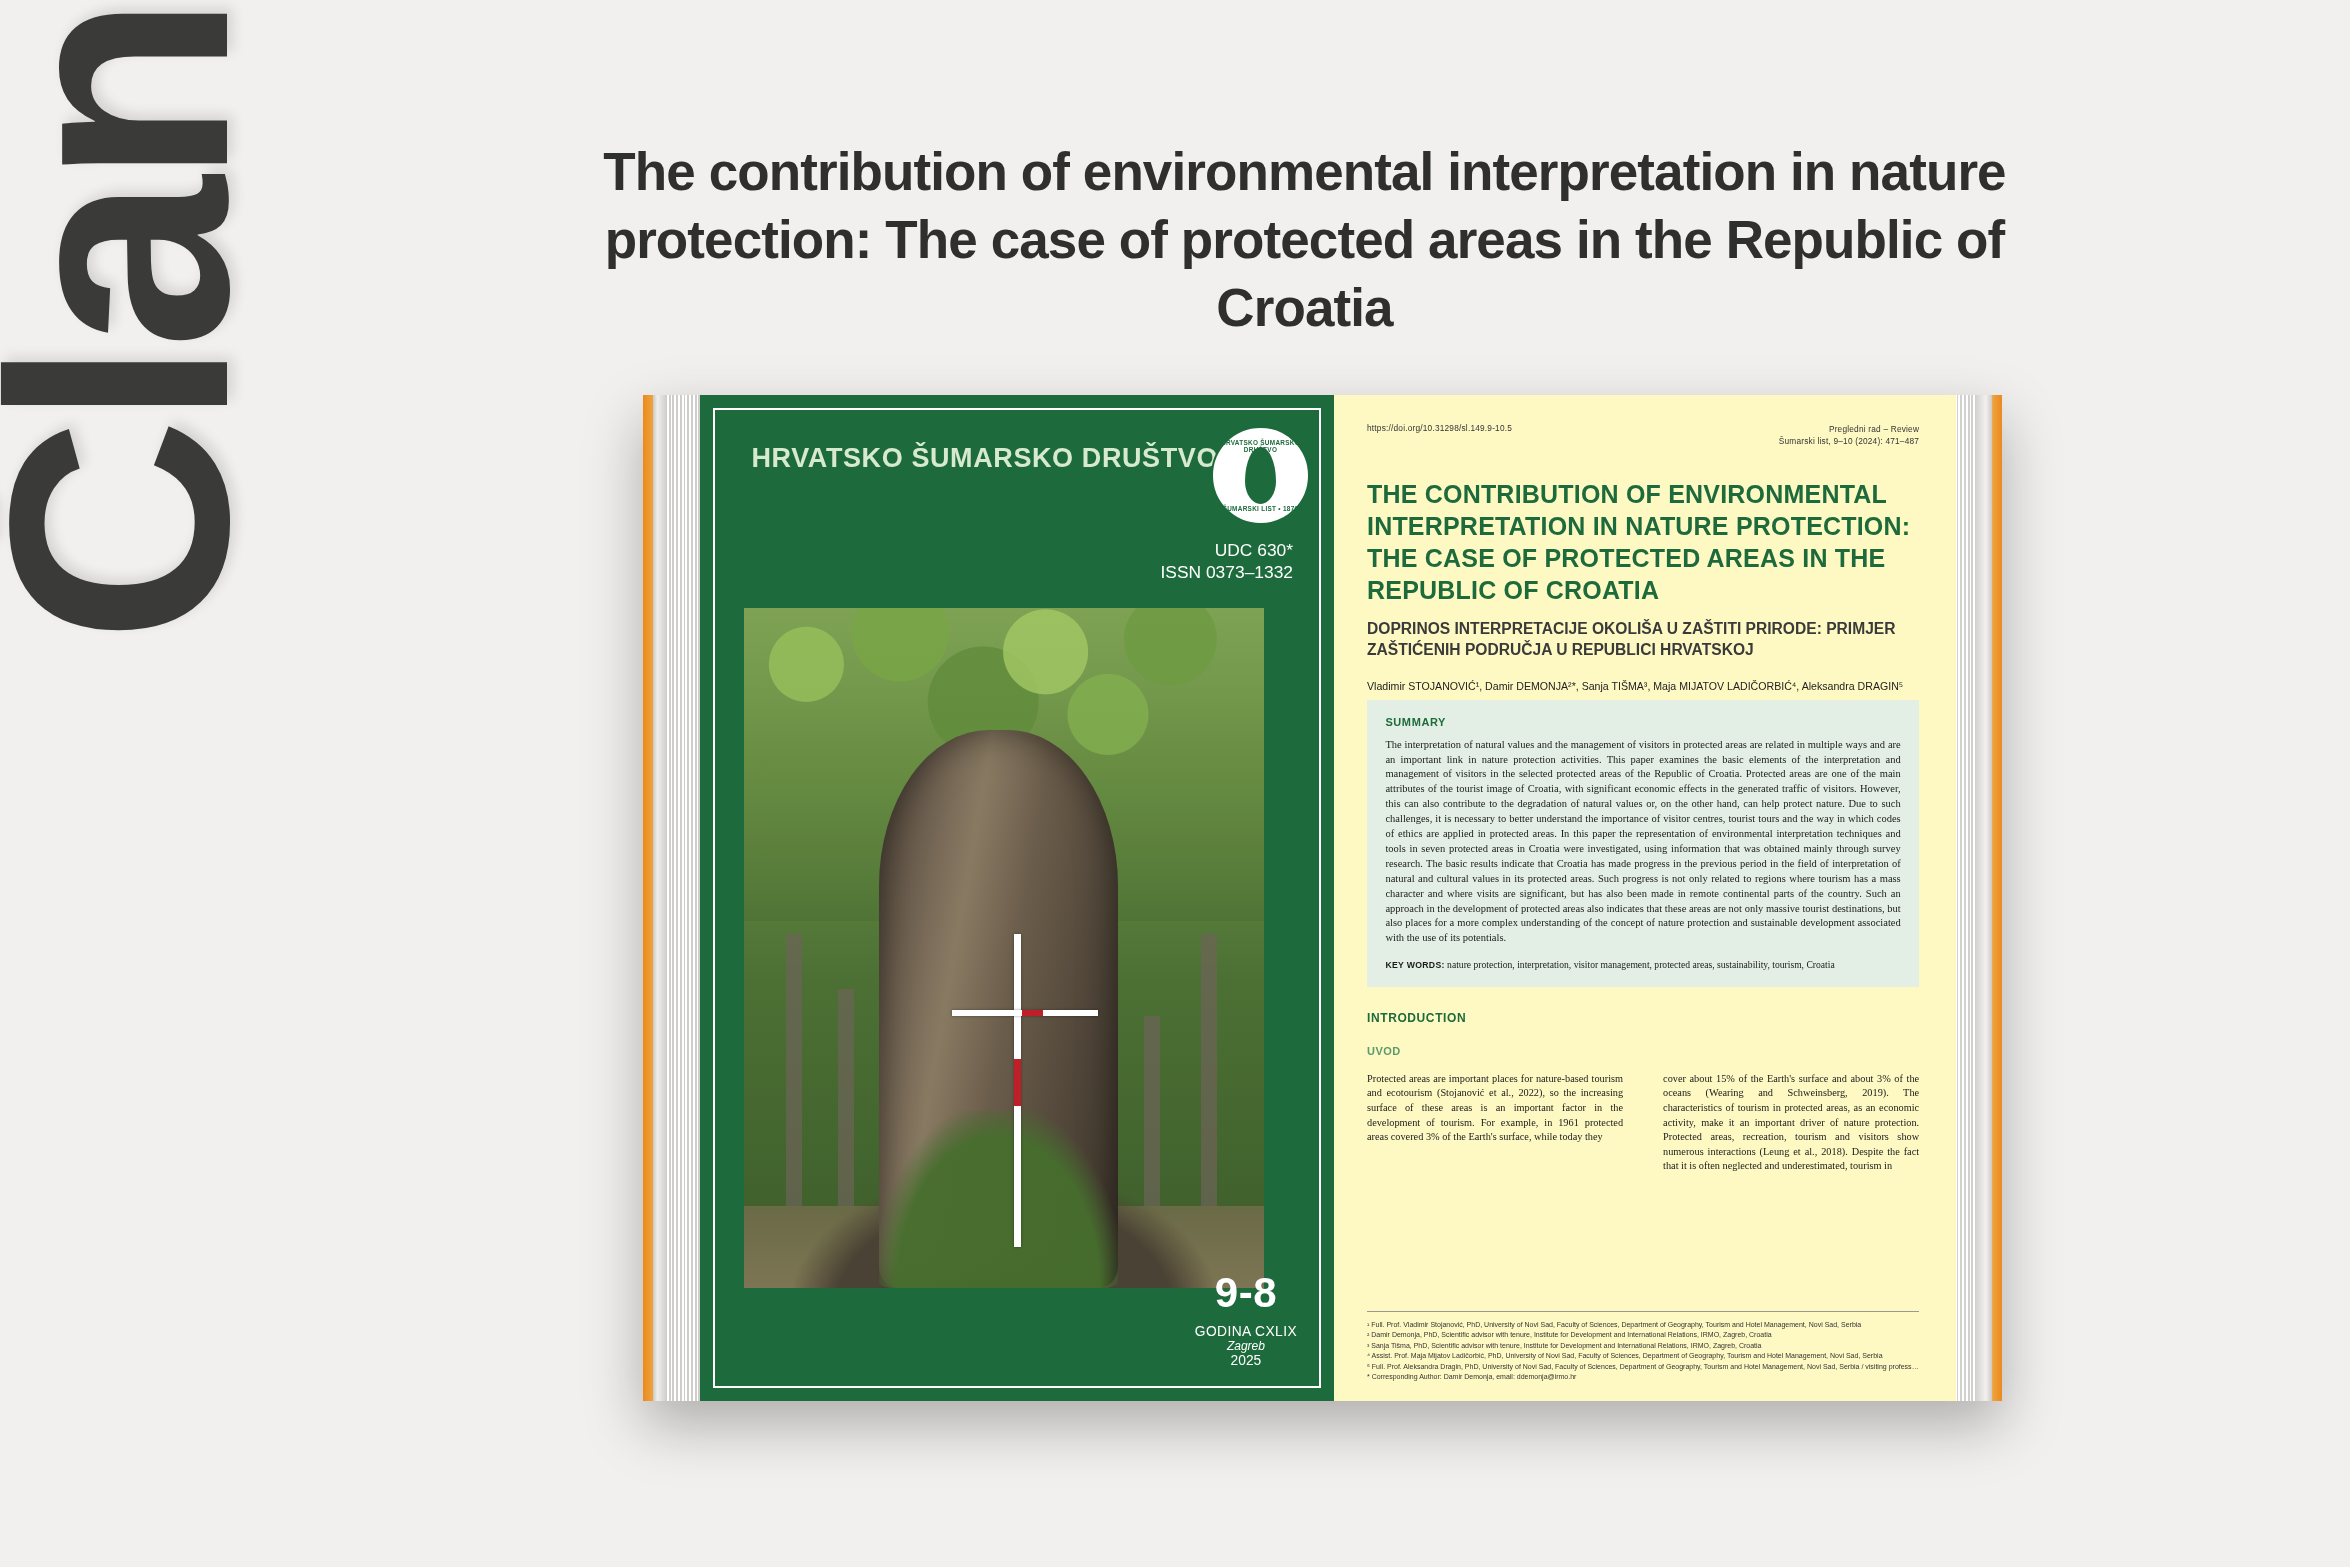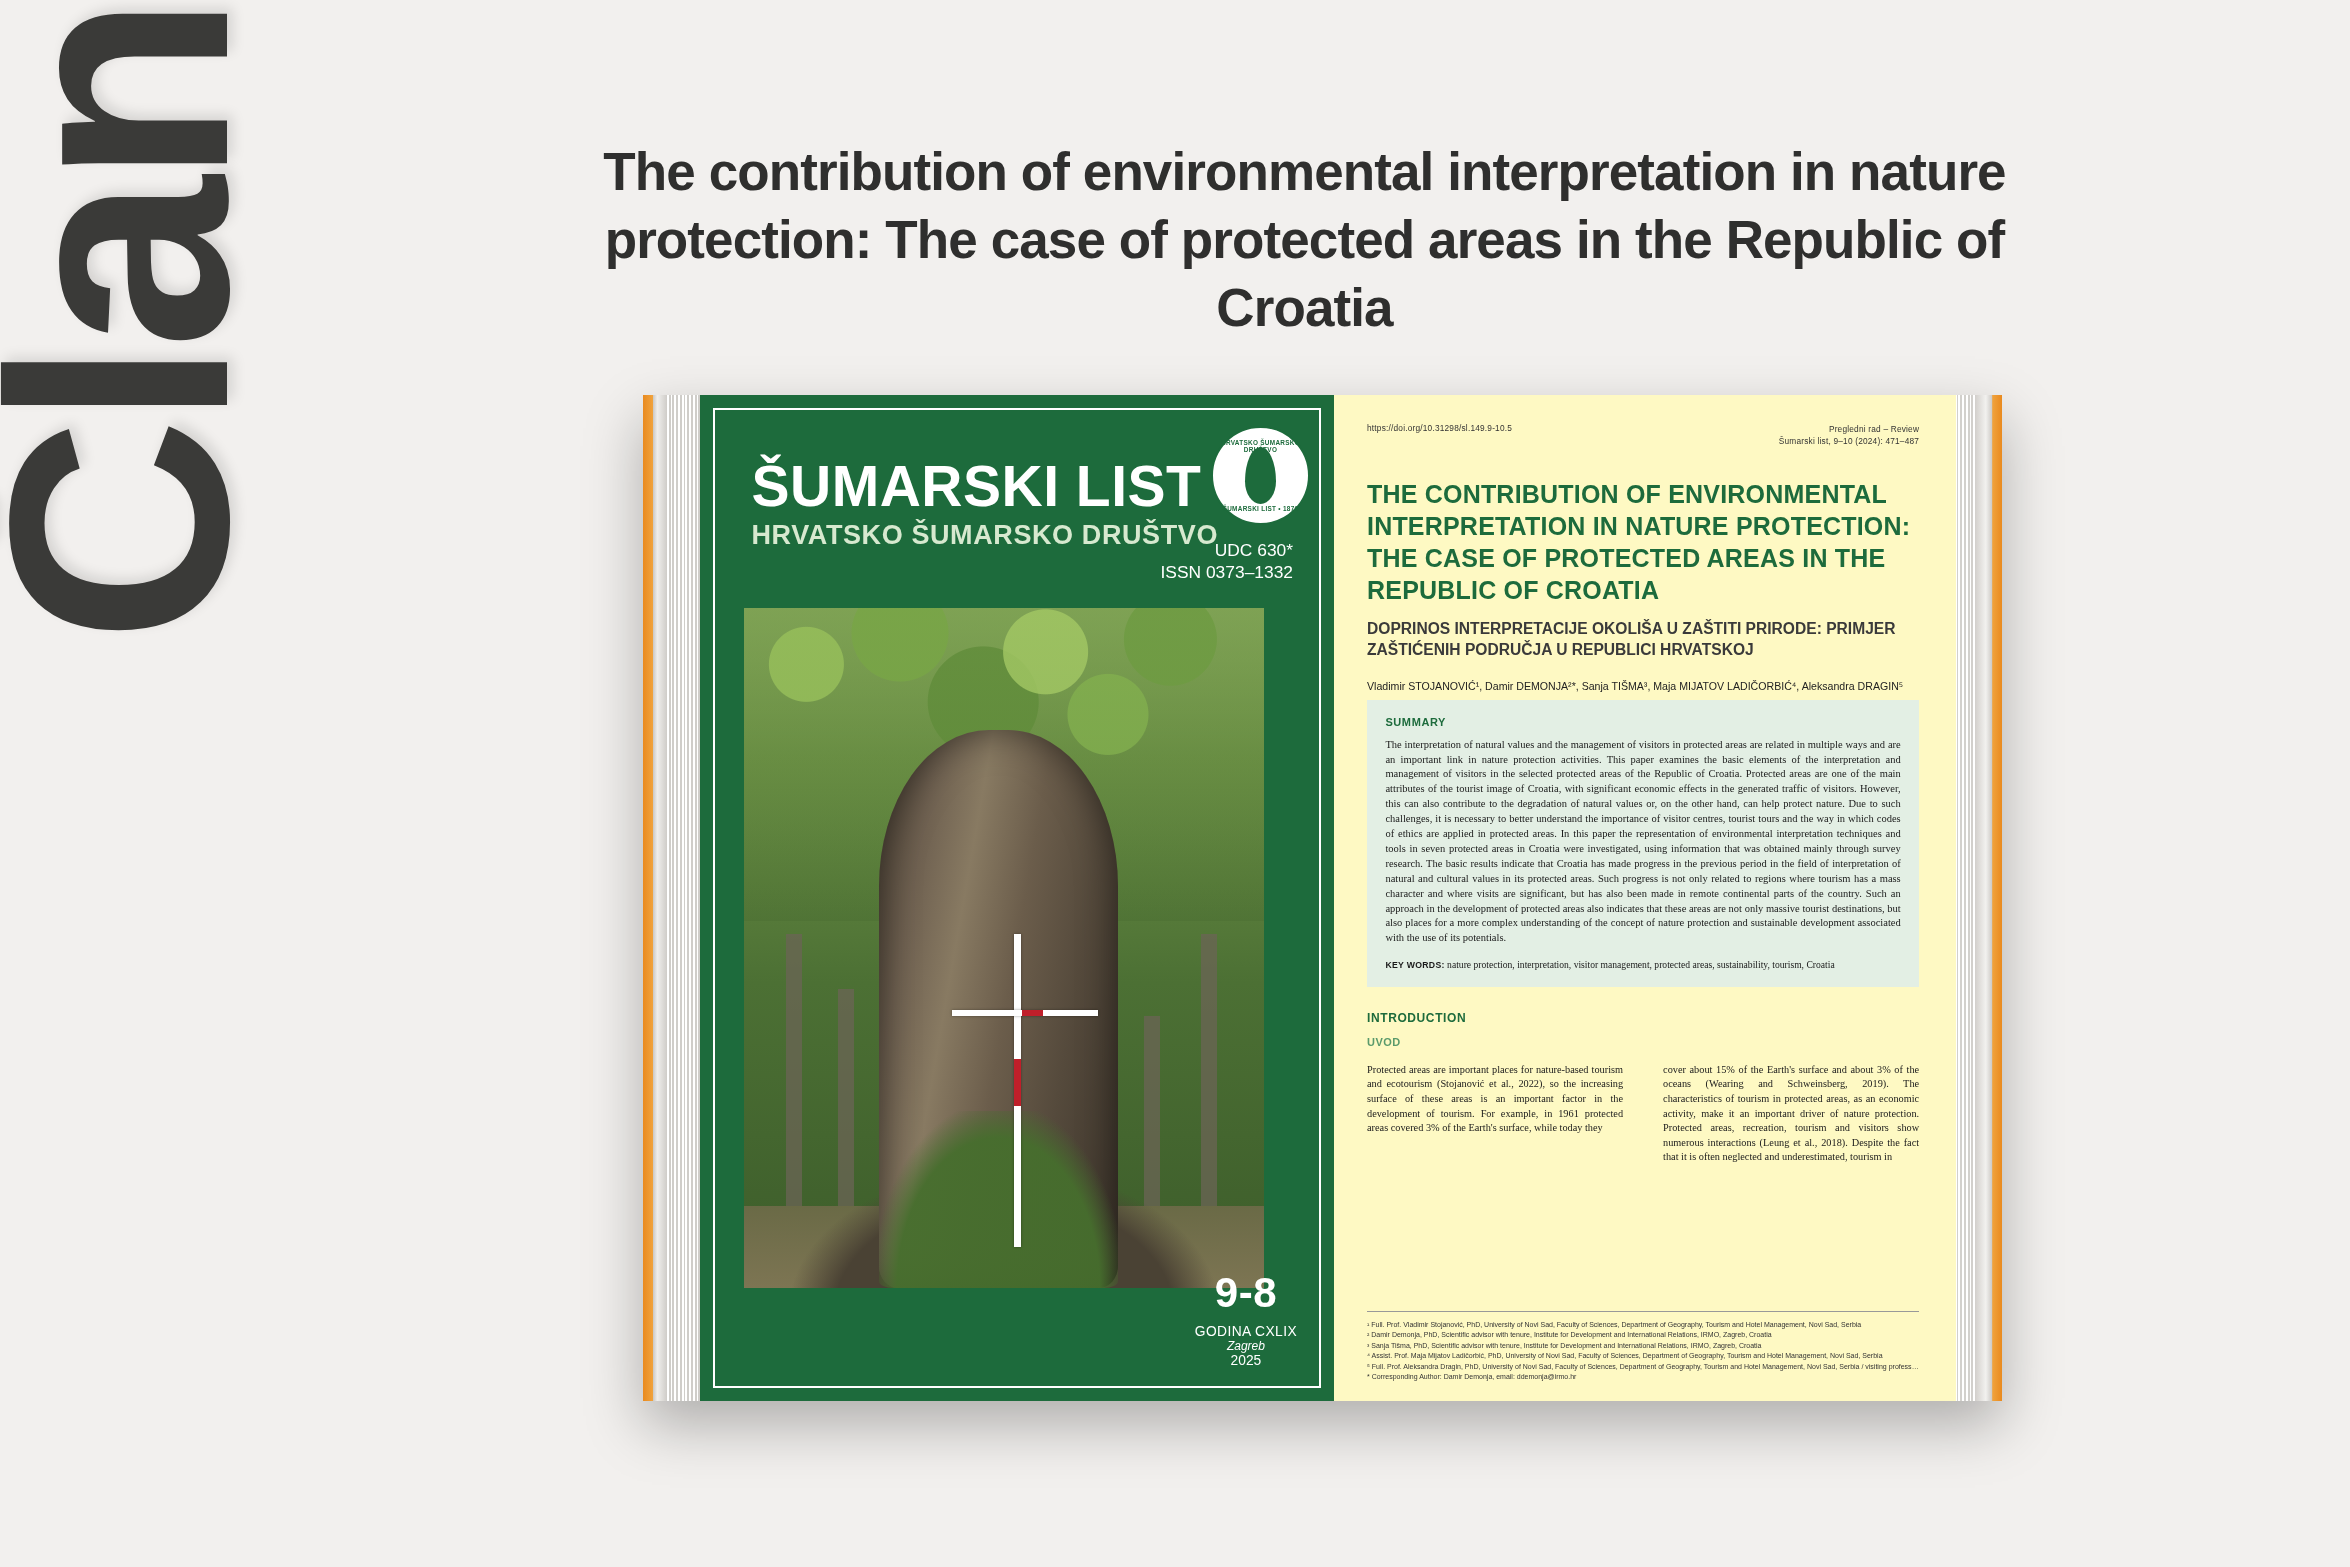--- a/index.html
+++ b/index.html
@@ -238,21 +238,21 @@
     color: #1d6b3c;
     font-weight: 700;
     font-size: 12px;
     letter-spacing: 0.6px;
   }
   .sec-head-hr {
     color: #5a9a6b;
     font-weight: 600;
     font-size: 11px;
     letter-spacing: 0.5px;
-    margin-top: 11px;
+    margin-top: 20px;
   }
   .cols {
     margin-top: 15px;
     display: flex;
     gap: 40px;
   }
   .col {
     flex: 1;
     font-family: "Liberation Serif", serif;
     font-size: 10.3px;
@@ -325,21 +325,20 @@
 
 <div class="book">
 
   <div class="book-edge-left"></div>
   <div class="book-pages-left"></div>
 
   <div class="cover">
     <div class="cover-inner-border"></div>
 
     <div class="cover-masthead">
-      <div class="cover-title">ŠUMARSKI LIST</div>
       <div class="cover-sub">HRVATSKO ŠUMARSKO DRUŠTVO</div>
     </div>
 
     <div class="cover-seal">
       <div class="cover-seal-text-top">HRVATSKO ŠUMARSKO DRUŠTVO</div>
       <div class="leaf"></div>
       <div class="cover-seal-text-bot">ŠUMARSKI LIST • 1876</div>
     </div>
 
     <div class="cover-udc">

